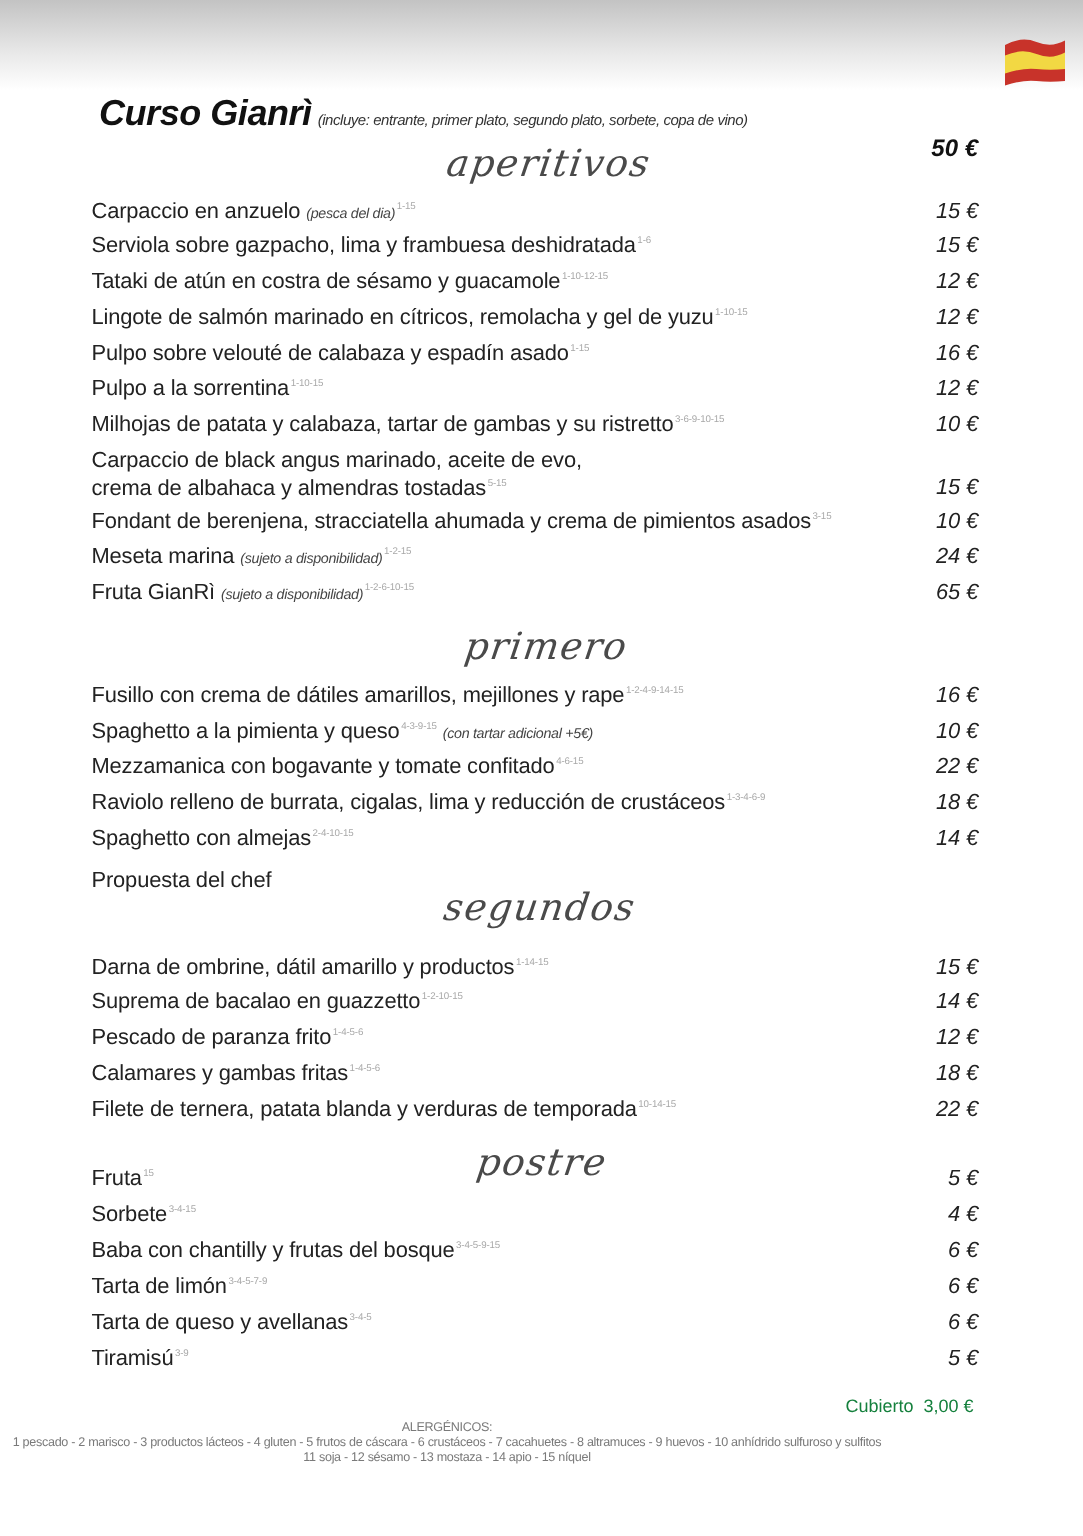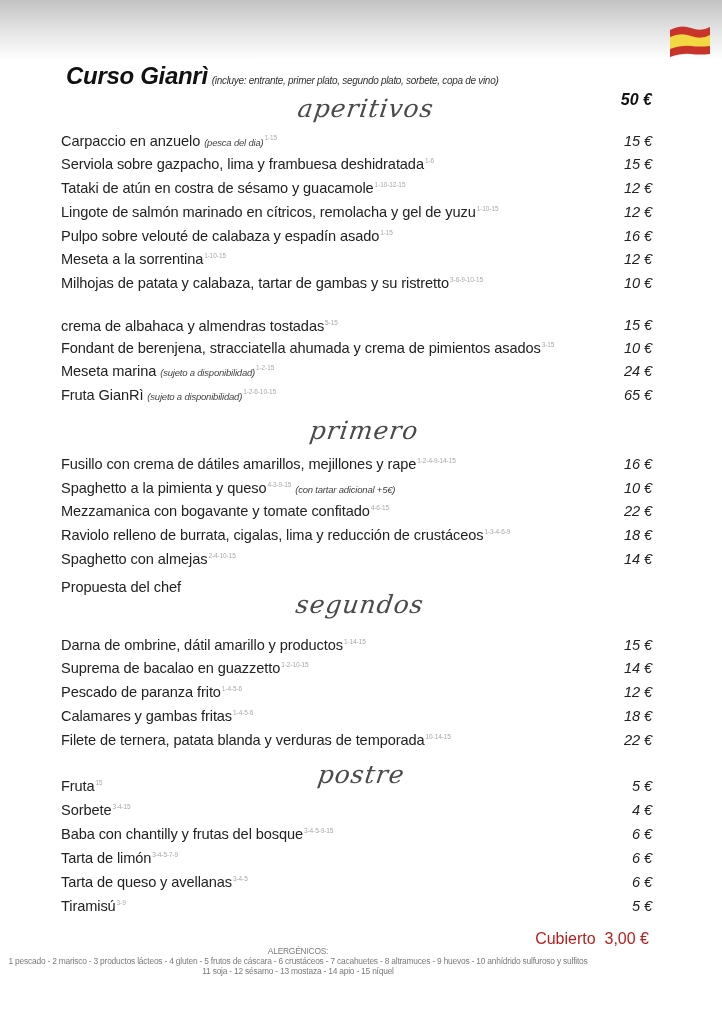--- a/index.html
+++ b/index.html
@@ -42,21 +42,21 @@
   .row .price { position: absolute; right: 0; top: 0; color: #222; font-style: italic; }
   .row sup {
     font-size: 6.5px; color: #a8a8a8; vertical-align: 6px; line-height: 0; margin-left: 1px;
   }
   .row .sub {
     font-style: italic; font-size: 9.5px; color: #444; letter-spacing: -0.2px;
   }
   .row.two { height: 40px; line-height: 19px; }
   .row.two .price { top: 16px; line-height: 22px; }
   .cubierto {
-    position: absolute; right: 73px; top: 930px; font-size: 16px; color: #b91c1c;
+    position: absolute; right: 73px; top: 930px; font-size: 12px; color: #15803d;
   }
   .alerg {
     position: absolute; left: 0; width: 596px; text-align: center;
     font-size: 8.4px; color: #7a7a7a; letter-spacing: -0.2px; line-height: 10.6px;
   }
 </style>
 </head>
 <body>
 
 <div class="topfade"></div>
@@ -71,23 +71,23 @@
   <span class="price">50 €</span>
 </div>
 
 <div class="script" style="left:298px; top:94px;">aperitivos</div>
 
 <div class="row" style="top:130px;"><span>Carpaccio en anzuelo</span> <span class="sub">(pesca del dia)</span><sup>1-15</sup><span class="price">15 €</span></div>
 <div class="row" style="top:153px;"><span>Serviola sobre gazpacho, lima y frambuesa deshidratada</span><sup>1-6</sup><span class="price">15 €</span></div>
 <div class="row" style="top:177px;"><span>Tataki de atún en costra de sésamo y guacamole</span><sup>1-10-12-15</sup><span class="price">12 €</span></div>
 <div class="row" style="top:201px;"><span>Lingote de salmón marinado en cítricos, remolacha y gel de yuzu</span><sup>1-10-15</sup><span class="price">12 €</span></div>
 <div class="row" style="top:225px;"><span>Pulpo sobre velouté de calabaza y espadín asado</span><sup>1-15</sup><span class="price">16 €</span></div>
-<div class="row" style="top:248px;"><span>Meseta a la sorrentina</span><sup>1-10-15</sup><span class="price">12 €</span></div>
+<div class="row" style="top:248px;"><span>Pulpo a la sorrentina</span><sup>1-10-15</sup><span class="price">12 €</span></div>
 <div class="row" style="top:272px;"><span>Milhojas de patata y calabaza, tartar de gambas y su ristretto</span><sup>3-6-9-10-15</sup><span class="price">10 €</span></div>
-<div class="row two" style="top:298px;"><br><span>crema de albahaca y almendras tostadas</span><sup>5-15</sup><span class="price">15 €</span></div>
+<div class="row two" style="top:298px;"><span>Carpaccio de black angus marinado, aceite de evo,</span><br><span>crema de albahaca y almendras tostadas</span><sup>5-15</sup><span class="price">15 €</span></div>
 <div class="row" style="top:337px;"><span>Fondant de berenjena, stracciatella ahumada y crema de pimientos asados</span><sup>3-15</sup><span class="price">10 €</span></div>
 <div class="row" style="top:360px;"><span>Meseta marina</span> <span class="sub">(sujeto a disponibilidad)</span><sup>1-2-15</sup><span class="price">24 €</span></div>
 <div class="row" style="top:384px;"><span>Fruta GianRì</span> <span class="sub">(sujeto a disponibilidad)</span><sup>1-2-6-10-15</sup><span class="price">65 €</span></div>
 
 <div class="script" style="left:310px; top:416px;">primero</div>
 
 <div class="row" style="top:453px;"><span>Fusillo con crema de dátiles amarillos, mejillones y rape</span><sup>1-2-4-9-14-15</sup><span class="price">16 €</span></div>
 <div class="row" style="top:477px;"><span>Spaghetto a la pimienta y queso</span><sup>4-3-9-15</sup> <span class="sub">(con tartar adicional +5€)</span><span class="price">10 €</span></div>
 <div class="row" style="top:500px;"><span>Mezzamanica con bogavante y tomate confitado</span><sup>4-6-15</sup><span class="price">22 €</span></div>
 <div class="row" style="top:524px;"><span>Raviolo relleno de burrata, cigalas, lima y reducción de crustáceos</span><sup>1-3-4-6-9</sup><span class="price">18 €</span></div>

